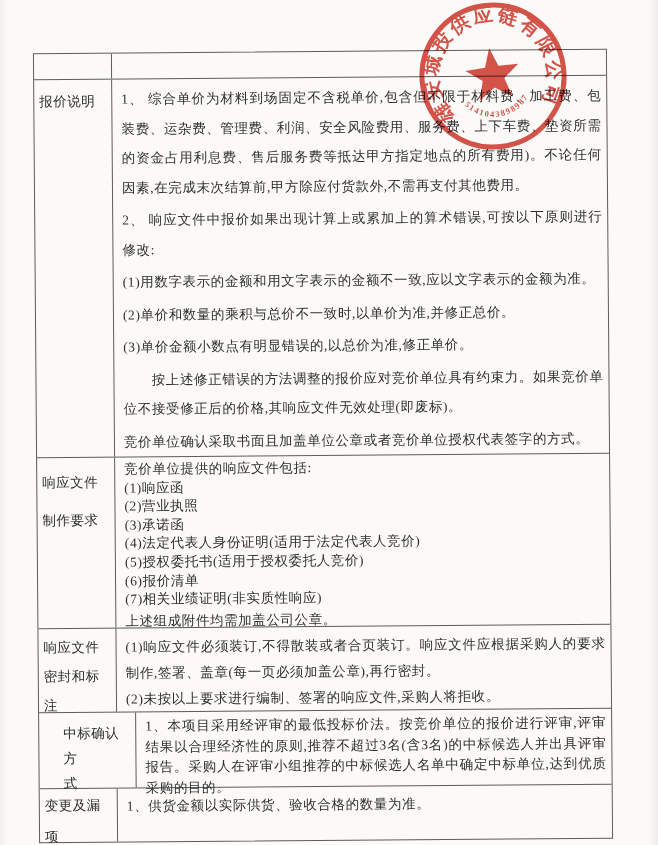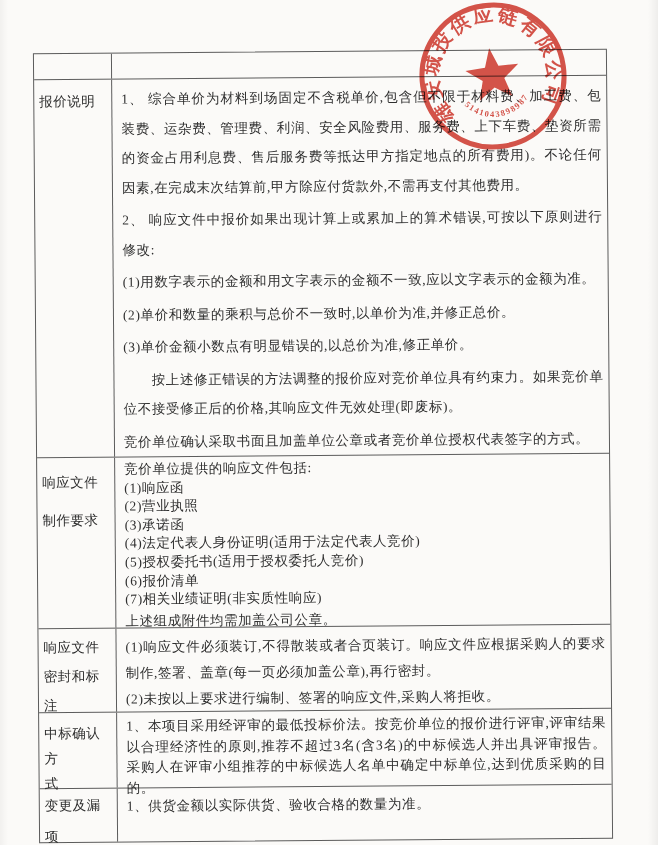--- a/index.html
+++ b/index.html
@@ -44,21 +44,21 @@
   .para{margin:0;}
   
   .r0{height:25px;}
   .r1{height:378px;} .r1 .label{padding-top:13px;}
   .r1 .content{padding-top:5px;} .r1 .para{line-height:29.5px;margin-bottom:3px;}
   .r2{height:171px;} .r2 .label{padding-top:6px;line-height:38px;}
   .r2 .content{padding-top:3px;} .r2 .para{line-height:18.6px;}
   .r2 .para:last-child{margin-top:3px;}
   .r3{height:84px;} .r3 .label{padding-top:4px;line-height:29px;}
   .r3 .content{padding-top:6px;} .r3 .para{line-height:26px;}
-  .r4{height:76px;} .r4 .label{padding-top:8px;line-height:25px;}
+  .r4{height:76px;} .r4 .label{padding-top:8px;line-height:25px;margin-left:19px;}
   .r4 .content{padding-top:4px;} .r4 .para{line-height:20.5px;}
   .r5{height:54px;} .r5 .label{padding-top:1px;line-height:31px;}
   .r5 .content{padding-top:8px;} .r5 .para{line-height:20px;}
   .stamp{
     position:absolute;left:407px;top:-3px;
     opacity:0.84;mix-blend-mode:multiply;
     pointer-events:none;
   }
   .stamp text{font-family:"Liberation Serif","DejaVu Serif",serif;font-weight:bold;}
 </style>

